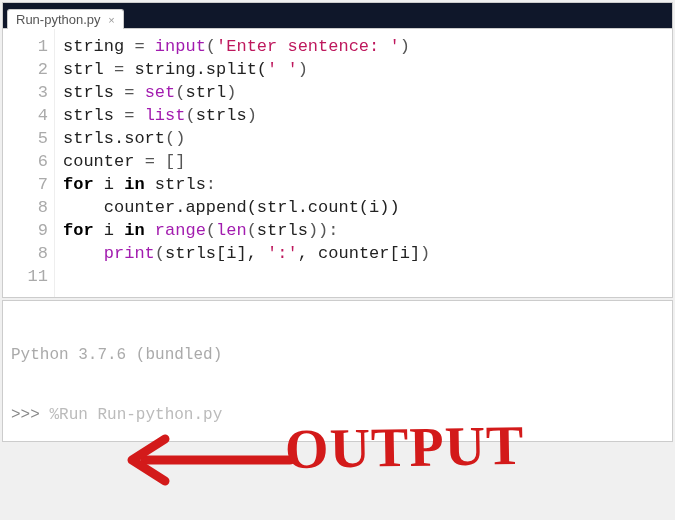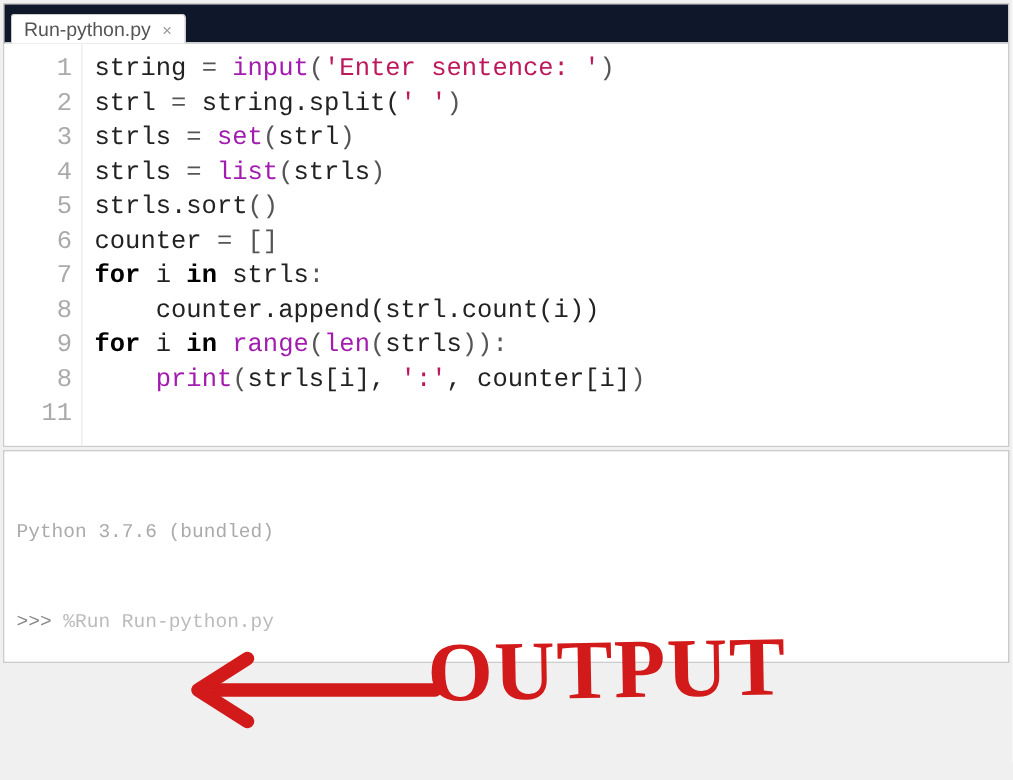--- a/index.html
+++ b/index.html
@@ -67,21 +67,21 @@
     white-space: pre;
     color: #222;
   }
   .kw { color: #000000; font-weight: bold; }
   .builtin { color: #a21caf; }
   .str { color: #be185d; }
   .op { color: #555; }
   .shell-area {
     background: #fff;
     padding: 4px 8px 8px 8px;
-    font-size: 13px;
+    font-size: 16px;
     line-height: 20px;
     white-space: pre;
     color: #555;
     height: 140px;
   }
   .shell-header { color: #aaa; }
   .prompt { color: #888; }
   .run-cmd { color: #bbb; }
 
   

